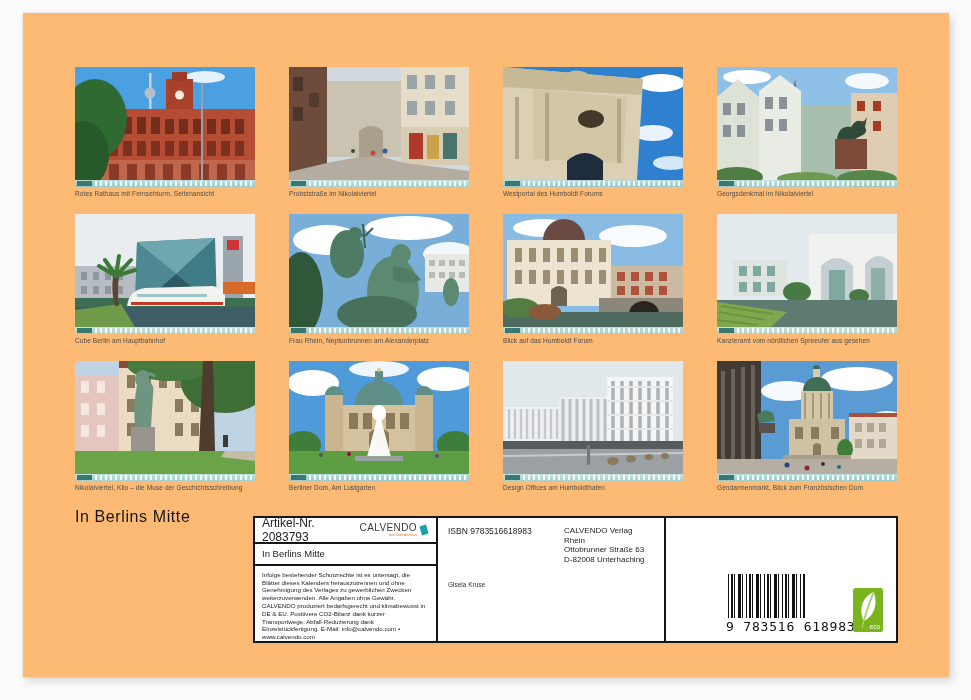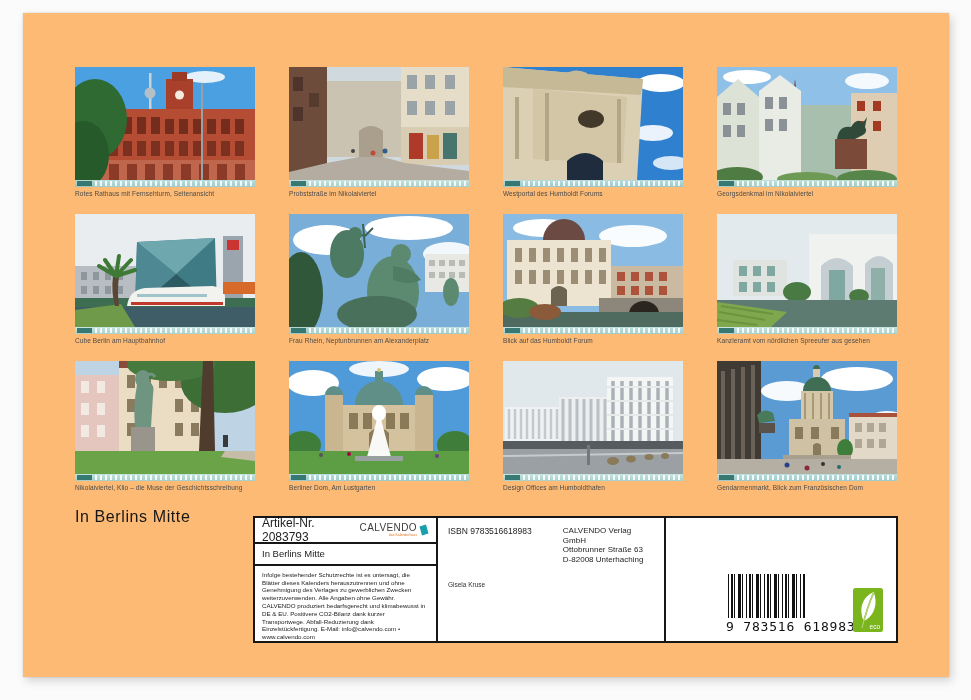--- a/index.html
+++ b/index.html
@@ -419,21 +419,21 @@
       <div class="ib-r2">
         <span>In Berlins Mitte</span>
       </div>
       <div class="ib-r3">Infolge bestehender Schutzrechte ist es untersagt, die Blätter dieses Kalenders herauszutrennen und ohne Genehmigung des Verlages zu gewerblichen Zwecken weiterzuverwenden. Alle Angaben ohne Gewähr. CALVENDO produziert bedarfsgerecht und klimabewusst in DE &amp; EU. Positivere CO2-Bilanz dank kurzer Transportwege. Abfall-Reduzierung dank Einzelstückfertigung. E-Mail: info@calvendo.com • www.calvendo.com</div>
     </div>
 
     <div class="ib-col2">
       <div class="ib-col2-top">
         <div class="isbn">ISBN 9783516618983</div>
         <div class="publisher">
-          <div>CALVENDO Verlag GmbH</div>
+          <div>CALVENDO Verlag Rhein</div>
           <div>Ottobrunner Straße 63</div>
           <div>D-82008 Unterhaching</div>
         </div>
       </div>
       <div class="author">Gisela Kruse</div>
     </div>
 
     <div class="ib-col3">
       <div class="barcode">
         <div class="bars"></div>

